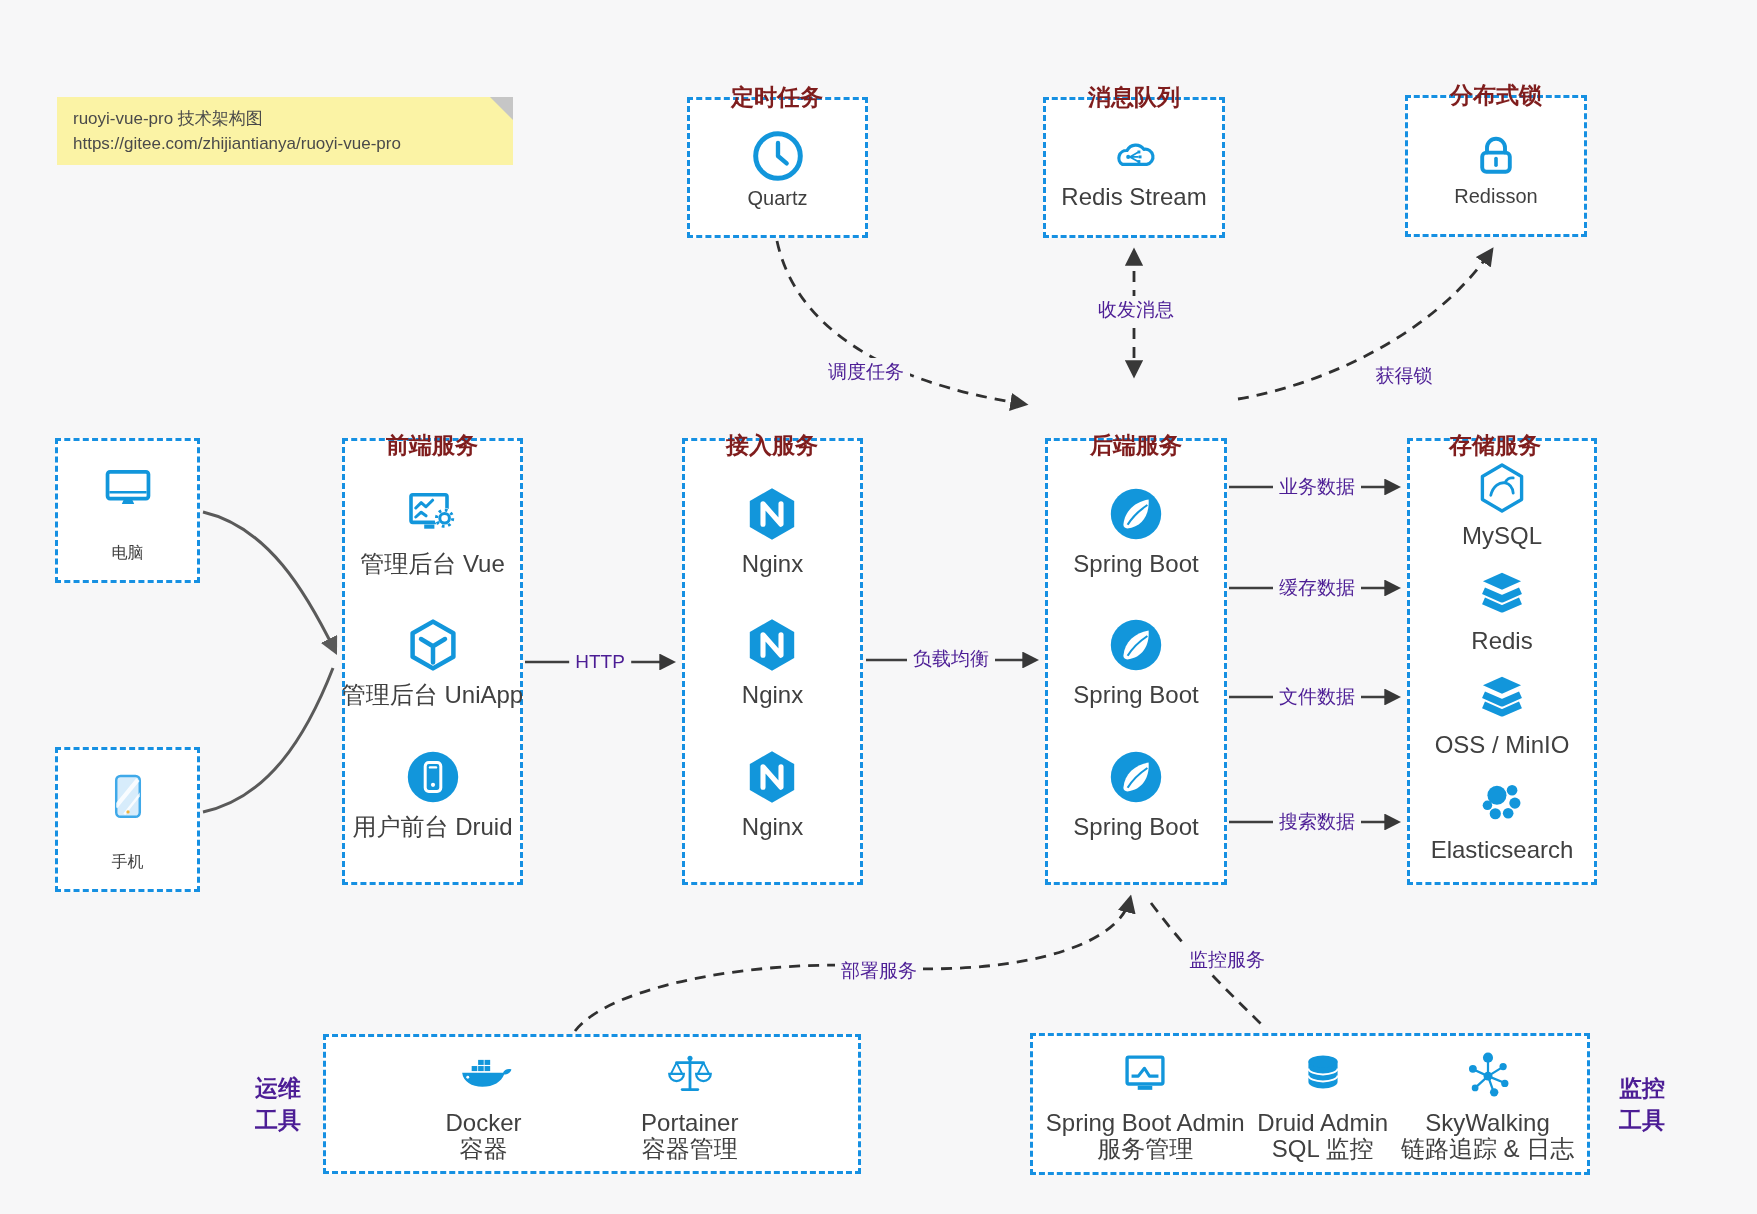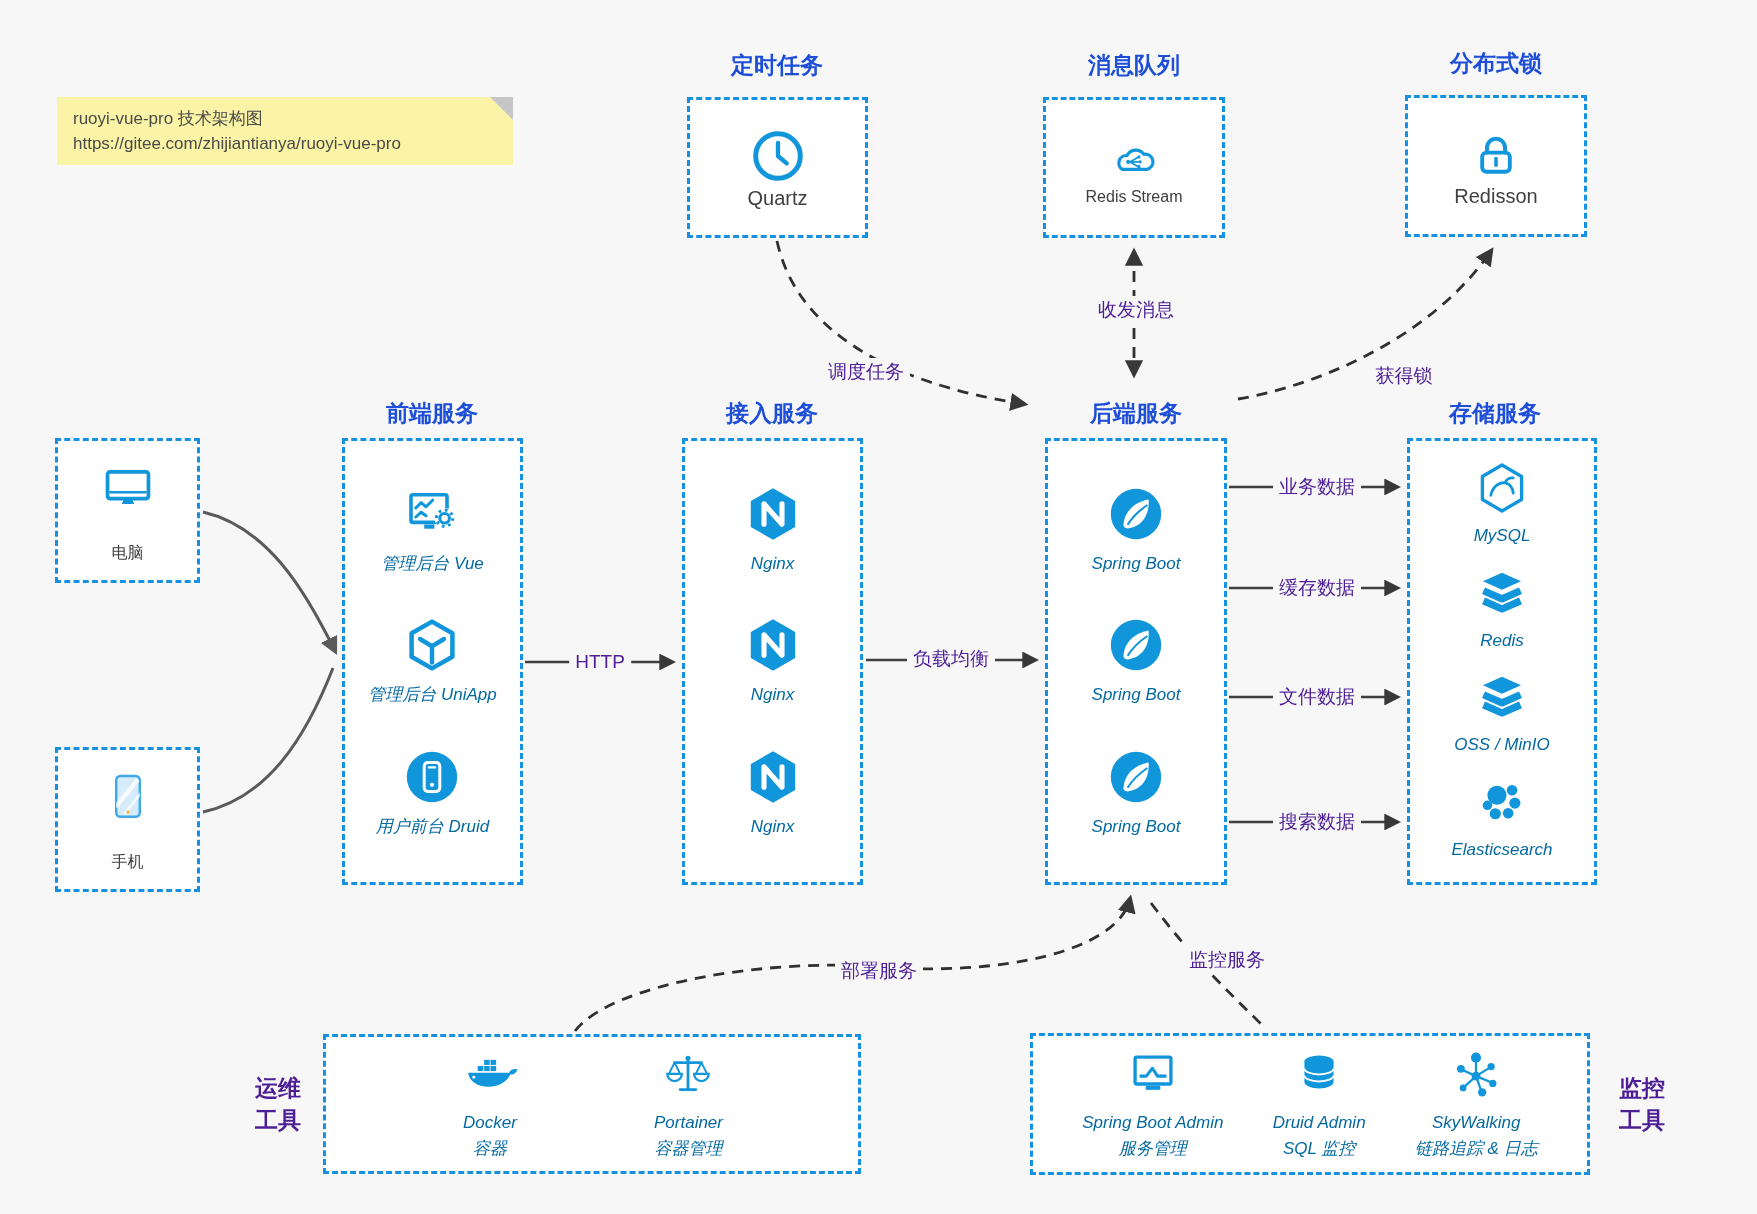--- a/index.html
+++ b/index.html
@@ -1,26 +1,26 @@
 <!DOCTYPE html>
 <html><head>
 <meta charset="utf-8">
 <style>
   html,body{margin:0;padding:0;background:#f7f7f8;}
   .canvas{position:relative;width:1757px;height:1214px;background:#f7f7f8;
           font-family:"Liberation Sans","DejaVu Sans",sans-serif;color:#3f3f3f;overflow:hidden;}
   .wires{position:absolute;left:0;top:0;z-index:5;pointer-events:none;}
   .gbox{position:absolute;border:3px dashed #1690e2;background:#ffffff;box-sizing:border-box;z-index:2;}
-  .rtitle{position:absolute;transform:translateX(-50%);color:#1d4ed8;font-weight:bold;
-          font-size:23px;white-space:nowrap;z-index:3;}
+  .rtitle{position:absolute;transform:translateX(-50%);color:#7f1d1d;font-weight:bold;
+          font-size:23px;white-space:nowrap;z-index:3;margin-top:32px;}
   .colbox{display:flex;flex-direction:column;justify-content:space-evenly;align-items:center;padding:4px 0;}
   .topbox{display:flex;flex-direction:column;justify-content:center;align-items:center;gap:0;}
   .clientbox{display:flex;flex-direction:column;justify-content:center;align-items:center;gap:24px;}
   .vitem{display:flex;flex-direction:column;align-items:center;}
-  .vitem .lbl{font-size:17px;color:#0369a1;margin-top:7px;white-space:nowrap;text-align:center;line-height:26px;font-style:italic;}
+  .vitem .lbl{font-size:24px;color:#404040;margin-top:7px;white-space:nowrap;text-align:center;line-height:26px;}
   .rowbox{display:flex;flex-direction:row;justify-content:space-evenly;align-items:center;}
   .elabel{position:absolute;transform:translate(-50%,-50%);background:#f7f7f8;padding:1px 6px;
           font-size:19px;color:#4c1d95;white-space:nowrap;z-index:6;}
   .sideL{position:absolute;color:#4c1d95;font-weight:bold;font-size:23px;line-height:1.4;
          text-align:center;z-index:6;white-space:nowrap;}
   .note{position:absolute;left:57px;top:97px;width:456px;height:68px;background:#fbf3a5;z-index:4;}
   .note .nline{font-size:17px;color:#4a4a4a;line-height:25px;padding-left:16px;white-space:nowrap;}
   .note .nline:first-child{padding-top:9px;}
   .fold{position:absolute;top:0;right:0;width:23px;height:23px;background:#c6c6c6;
         clip-path:polygon(0 0,100% 0,100% 100%);}
@@ -76,21 +76,21 @@
   <div class="rtitle" style="left:1134px;top:50px">消息队列</div>
   <div class="gbox topbox" style="left:1043px;top:97px;width:182px;height:141px">
     <svg class="ic" width="64" height="58" viewBox="0 0 100 100">
       <path d="M30 68 A13 13 0 0 1 38 44 A17 17 0 0 1 67 42 A12 12 0 0 1 72 68 Z" fill="none" stroke="#1296db" stroke-width="5.5" stroke-linejoin="round"></path>
       <circle cx="40" cy="55" r="3.5" fill="#1296db"></circle>
       <path d="M43 55 L57 47 M43 55 H58 M43 55 L57 63" stroke="#1296db" stroke-width="3" fill="none"></path>
       <rect x="56" y="44" width="5" height="5" fill="#1296db"></rect>
       <rect x="58" y="52.5" width="5" height="5" fill="#1296db"></rect>
       <rect x="56" y="60.5" width="5" height="5" fill="#1296db"></rect>
     </svg>
-    <div class="lbl" style="font-size:16px">Redis Stream</div>
+    <div class="lbl" style="font-size:24px">Redis Stream</div>
   </div>
 
   <div class="rtitle" style="left:1496px;top:48px">分布式锁</div>
   <div class="gbox topbox" style="left:1405px;top:95px;width:182px;height:142px">
     <svg class="ic" width="60" height="60" viewBox="0 0 100 100">
       <path d="M35 46 v-8 a15 15 0 0 1 30 0 v8" fill="none" stroke="#1296db" stroke-width="6.5" stroke-linecap="round"></path>
       <rect x="27" y="46" width="46" height="32" rx="7" fill="none" stroke="#1296db" stroke-width="6.5"></rect>
       <path d="M50 56 v11" stroke="#1296db" stroke-width="6" stroke-linecap="round"></path>
     </svg>
     <div class="lbl" style="font-size:20px">Redisson</div>

